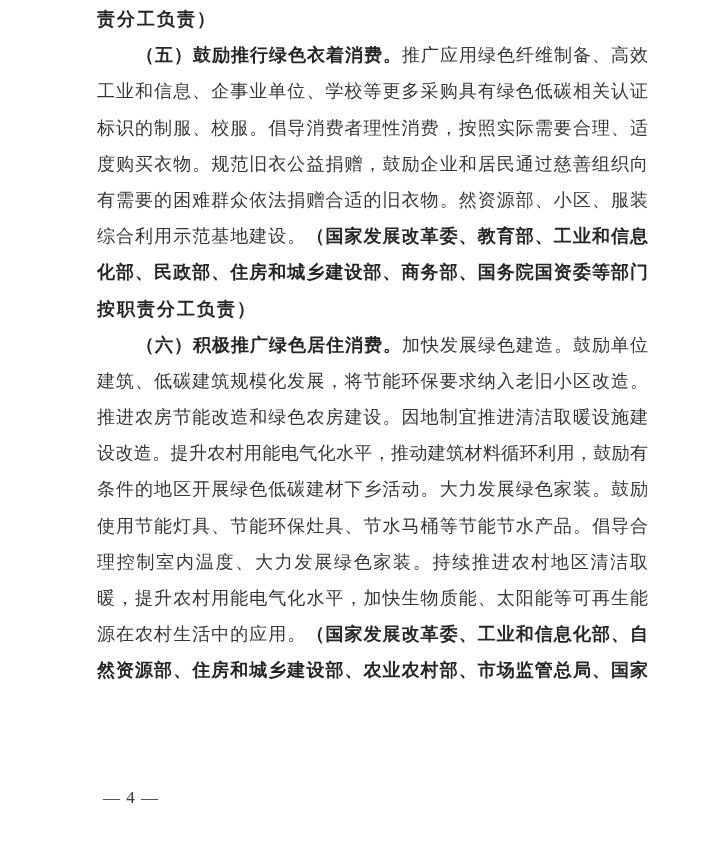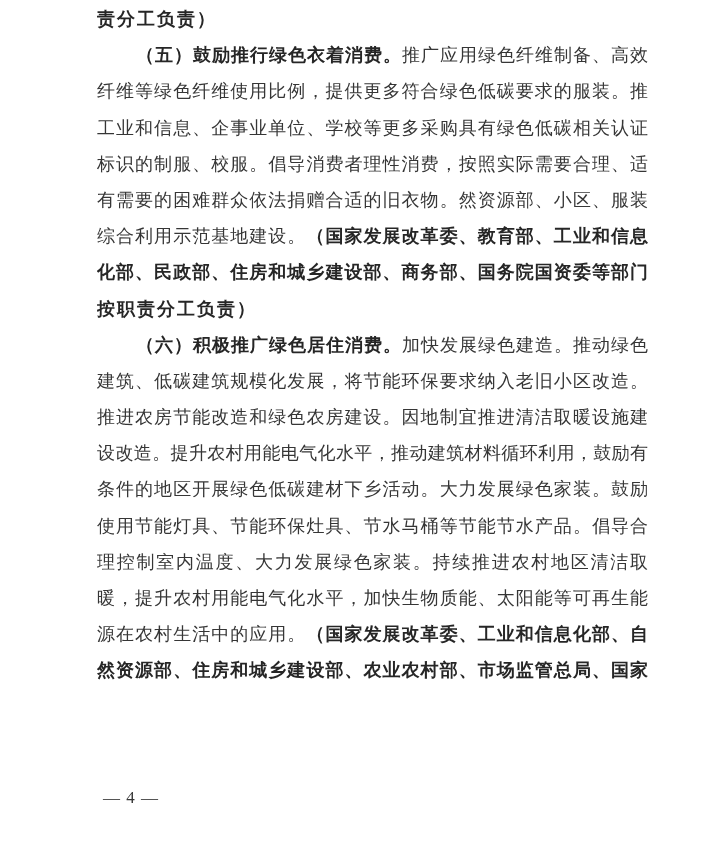--- a/index.html
+++ b/index.html
@@ -53,28 +53,28 @@
     font-family: "Liberation Serif", "DejaVu Serif", serif;
   }
 </style>
 </head>
 <body>
 
 <div class="page" style="--paper: #ffffff; --ink: #363636; --ink-bold: #262626;">
   <div class="textblock" id="textblock">
       <div class="line nojust"><span class="seg b">责分工负责）</span></div>
       <div class="line indent"><span class="seg b">（五）鼓励推行绿色衣着消费。</span><span class="seg">推广应用绿色纤维制备、高效</span></div>
-      <div class="line"><span class="seg">纤维等绿色纤维使用比例，提供更多符合绿色低碳要求的服装。推</span></div>
       <div class="line"><span class="seg">工业和信息、企事业单位、学校等更多采购具有绿色低碳相关认证</span></div>
       <div class="line"><span class="seg">标识的制服、校服。倡导消费者理性消费，按照实际需要合理、适</span></div>
+      <div class="line"><span class="seg">度购买衣物。规范旧衣公益捐赠，鼓励企业和居民通过慈善组织向</span></div>
       <div class="line"><span class="seg">有需要的困难群众依法捐赠合适的旧衣物。然资源部、小区、服装</span></div>
       <div class="line"><span class="seg">综合利用示范基地建设。</span><span class="seg b">（国家发展改革委、教育部、工业和信息</span></div>
       <div class="line"><span class="seg b">化部、民政部、住房和城乡建设部、商务部、国务院国资委等部门</span></div>
       <div class="line nojust"><span class="seg b">按职责分工负责）</span></div>
-      <div class="line indent"><span class="seg b">（六）积极推广绿色居住消费。</span><span class="seg">加快发展绿色建造。推动绿色</span></div>
+      <div class="line indent"><span class="seg b">（六）积极推广绿色居住消费。</span><span class="seg">加快发展绿色建造。鼓励单位</span></div>
       <div class="line"><span class="seg">建筑、低碳建筑规模化发展，将节能环保要求纳入老旧小区改造。</span></div>
       <div class="line"><span class="seg">推进农房节能改造和绿色农房建设。因地制宜推进清洁取暖设施建</span></div>
       <div class="line"><span class="seg">设改造。提升农村用能电气化水平，推动建筑材料循环利用，鼓励有</span></div>
       <div class="line"><span class="seg">条件的地区开展绿色低碳建材下乡活动。大力发展绿色家装。鼓励</span></div>
       <div class="line"><span class="seg">使用节能灯具、节能环保灶具、节水马桶等节能节水产品。倡导合</span></div>
       <div class="line"><span class="seg">理控制室内温度、大力发展绿色家装。持续推进农村地区清洁取</span></div>
       <div class="line"><span class="seg">暖，提升农村用能电气化水平，加快生物质能、太阳能等可再生能</span></div>
       <div class="line"><span class="seg">源在农村生活中的应用。</span><span class="seg b">（国家发展改革委、工业和信息化部、自</span></div>
       <div class="line"><span class="seg b">然资源部、住房和城乡建设部、农业农村部、市场监管总局、国家</span></div>
     </div>

